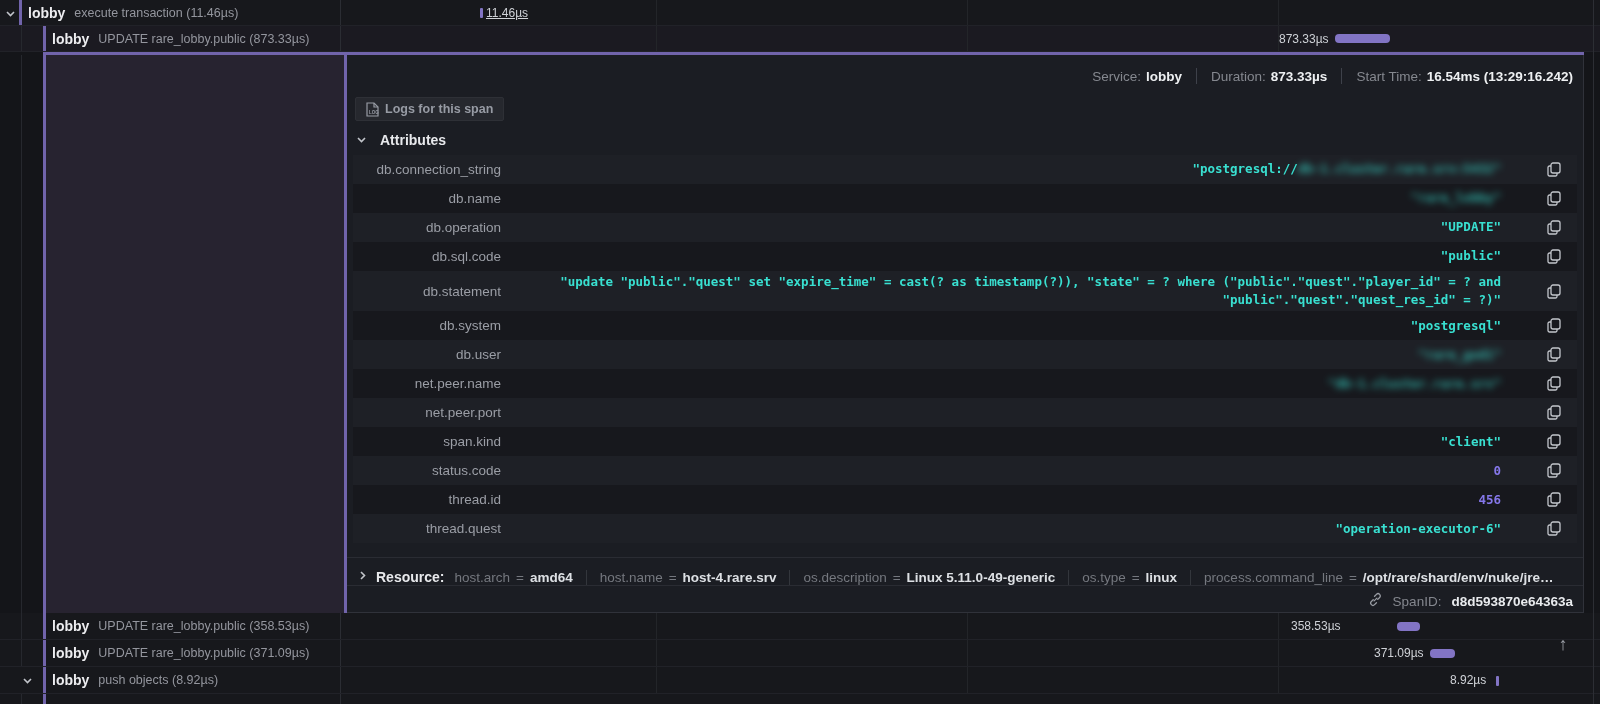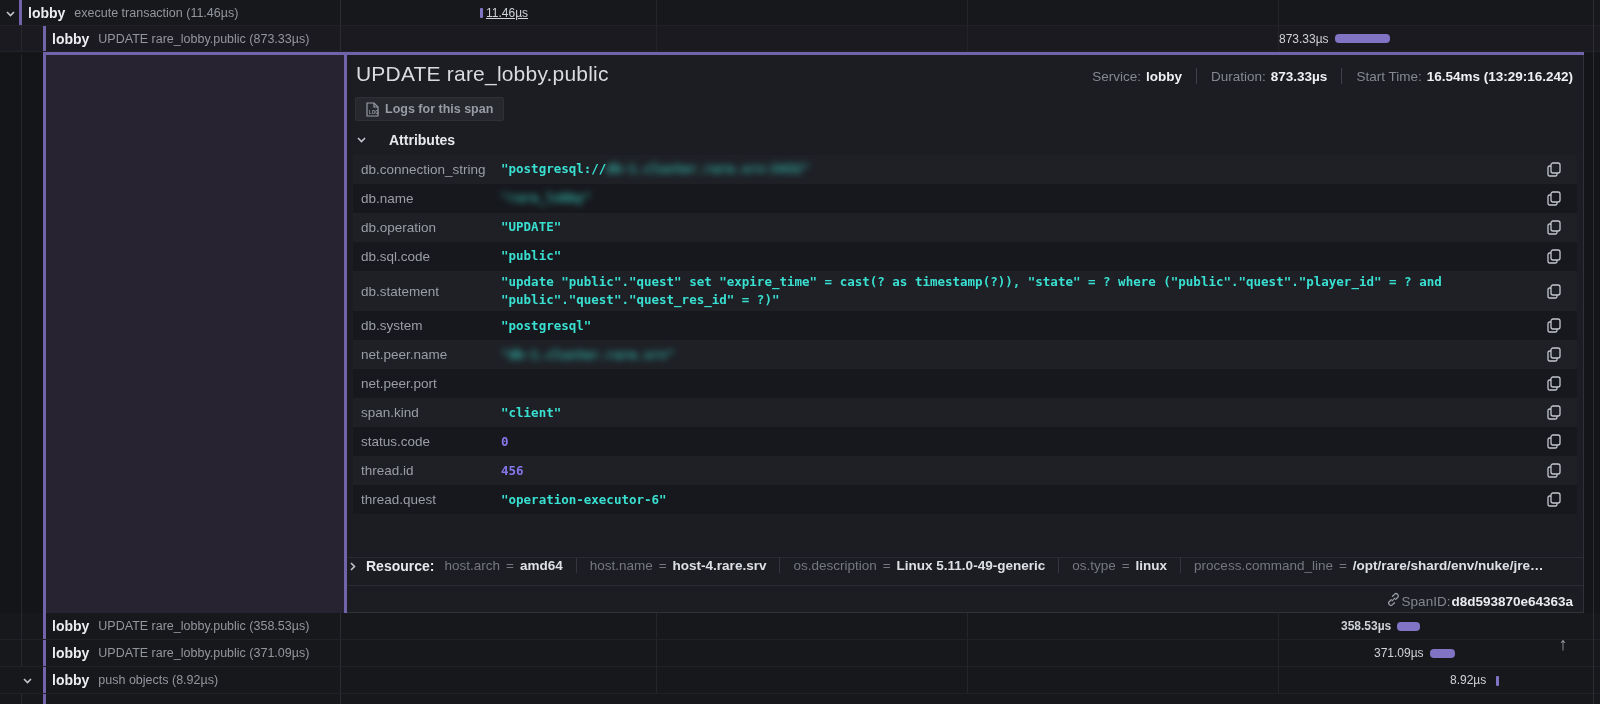--- a/index.html
+++ b/index.html
@@ -40,46 +40,46 @@
   #panel-meta { position:absolute; right:10px; top:13px; display:flex; align-items:center; font-size:13.5px; white-space:nowrap; }
   .meta-label { color:#85888f; margin-right:5px; }
   .meta-value { color:#eef0f2; font-weight:bold; }
   .meta-div { width:1px; height:16px; background:#3e414a; margin:0 14px; }
 
   #logs-btn { position:absolute; left:8px; top:42px; height:24px; display:flex; align-items:center;
               gap:6px; padding:0 10px; background:#26282e; border:1px solid #2e3036; border-radius:2px;
               color:#979ba4; font-size:12.5px; font-weight:bold; cursor:pointer; }
   #logs-btn svg { display:block; }
 
-  #attr-header { position:absolute; left:9px; top:77px; display:flex; align-items:center; gap:22px;
+  #attr-header { position:absolute; left:9px; top:77px; display:flex; align-items:center; gap:13px;
                  font-size:14px; font-weight:bold; color:#e8e9ec; }
 
   #attr-table { position:absolute; left:6px; top:100px; width:1224px; }
-  .attr-row { display:flex; align-items:center; min-height:29px; padding:2px 0; }
+  .attr-row { display:flex; align-items:center; min-height:29px; padding:2px 0;text-align:right; }
   .attr-row:nth-child(odd)  { background:#1e2026; }
   .attr-row:nth-child(even) { background:#17181d; }
   .attr-key { width:148px; flex:none; padding-left:8px; font-size:13.5px; color:#9b9ea6; }
   .attr-val { flex:1; font-family:"DejaVu Sans Mono", monospace; font-size:12.5px; font-weight:bold;
               color:#39e0d1; line-height:1.45; max-width:1000px; word-break:break-word; }
   .attr-val.num { color:#8577ea; }
   .redacted { filter:blur(3.5px); opacity:.75; }
   .copy-btn { margin-left:auto; margin-right:14px; background:none; border:none; cursor:pointer; padding:2px; }
   .copy-btn svg { display:block; }
 
   #resource-row { position:absolute; left:0; top:502px; width:1236px; height:29px;
                   border-top:1px solid #2a2c33; border-bottom:1px solid #2a2c33;
-                  display:flex; align-items:flex-start; white-space:nowrap; overflow:hidden; }
+                  display:flex; align-items:flex-end; padding-left:10px; white-space:nowrap; overflow:hidden; }
   #resource-row .res-title { font-size:14px; font-weight:bold; color:#e8e9ec; margin:0 10px 0 8px; }
   .res-item { display:flex; align-items:center; font-size:13.5px; }
   .res-key { color:#75787f; }
   .res-eq  { color:#75787f; margin:0 6px; }
   .res-val { color:#dde0e4; font-weight:bold; }
   .res-div { width:1px; height:15px; background:#33363c; margin:0 13px; flex:none; }
 
-  #spanid-row { position:absolute; right:10px; top:534px; height:24px; display:flex; align-items:center; gap:1px; }
+  #spanid-row { position:absolute; right:10px; top:534px; height:24px; display:flex; align-items:center; gap:10px; }
   #spanid-row .sid-label { font-size:13.5px; color:#84878e; }
   #spanid-row .sid-value { font-size:13.5px; font-weight:bold; color:#e9ebee; }
 
   
   .brow { top:auto; height:27px; }
   .brow .tl-label { line-height:27px; }
   .brow .tl-bar, .brow .tl-tick { top:9px; }
 
   #scrolltop { position:absolute; left:1549px; top:630px; width:28px; height:28px; background:none;
                border:none; color:#9fa3aa; font-size:18px; cursor:pointer; }
@@ -124,21 +124,20 @@
 
   <div id="left-gutter">
     <span class="guide" style="left:21px; top:0; bottom:0;"></span>
   </div>
   <div id="sel-tint"></div>
   <div id="sel-hline"></div>
   <div id="sel-vline"></div>
   <div id="panel-vline"></div>
 
   <div id="panel">
-    <div id="panel-title">UPDATE rare_lobby.public</div>
 
     <div id="panel-meta">
       <span class="meta-label">Service:</span>
       <span class="meta-value">lobby</span>
       <span class="meta-div"></span>
       <span class="meta-label">Duration:</span>
       <span class="meta-value">873.33µs</span>
       <span class="meta-div"></span>
       <span class="meta-label">Start Time:</span>
       <span class="meta-value">16.54ms (13:29:16.242)</span>
@@ -224,20 +223,30 @@
     <div class="attr-key">db.system</div>
     <div class="attr-val"><span>"postgresql"</span></div>
     <button class="copy-btn">
       <svg width="14" height="15" viewBox="0 0 14 15">
               <rect x="4" y="1" width="9" height="10" rx="2" fill="none" stroke="#c3c6cc" stroke-width="1.3"></rect>
               <path d="M10 11 v1.5 a1.5 1.5 0 0 1 -1.5 1.5 h-6 a1.5 1.5 0 0 1 -1.5 -1.5 v-7 a1.5 1.5 0 0 1 1.5 -1.5 H4" fill="none" stroke="#c3c6cc" stroke-width="1.3"></path>
             </svg>
     </button>
   </div>
 
+  <div class="attr-row">
+    <div class="attr-key">db.user</div>
+    <div class="attr-val"><span class="redacted">"rare_god1"</span></div>
+    <button class="copy-btn">
+      <svg width="14" height="15" viewBox="0 0 14 15">
+              <rect x="4" y="1" width="9" height="10" rx="2" fill="none" stroke="#c3c6cc" stroke-width="1.3"></rect>
+              <path d="M10 11 v1.5 a1.5 1.5 0 0 1 -1.5 1.5 h-6 a1.5 1.5 0 0 1 -1.5 -1.5 v-7 a1.5 1.5 0 0 1 1.5 -1.5 H4" fill="none" stroke="#c3c6cc" stroke-width="1.3"></path>
+            </svg>
+    </button>
+  </div>
 
   <div class="attr-row">
     <div class="attr-key">net.peer.name</div>
     <div class="attr-val"><span class="redacted">"db-1.cluster.rare.srv"</span></div>
     <button class="copy-btn">
       <svg width="14" height="15" viewBox="0 0 14 15">
               <rect x="4" y="1" width="9" height="10" rx="2" fill="none" stroke="#c3c6cc" stroke-width="1.3"></rect>
               <path d="M10 11 v1.5 a1.5 1.5 0 0 1 -1.5 1.5 h-6 a1.5 1.5 0 0 1 -1.5 -1.5 v-7 a1.5 1.5 0 0 1 1.5 -1.5 H4" fill="none" stroke="#c3c6cc" stroke-width="1.3"></path>
             </svg>
     </button>
@@ -352,21 +361,21 @@
   <div class="trace-row brow" style="top:613px;">
     <div class="namecol">
       <span class="guide" style="left:21px;"></span>
       <span class="accent" style="left:43px;"></span>
       <span class="svc" style="margin-left:52px;">lobby</span>
       <span class="op">UPDATE rare_lobby.public (358.53µs)</span>
     </div>
     <span class="gridline" style="left:656px;"></span>
     <span class="gridline" style="left:967px;"></span>
     <span class="gridline" style="left:1278px;"></span>
-    <span class="tl-label" style="left:1341px;font-weight:bold;">358.53µs</span>
+    <span class="tl-label" style="left:1291px;">358.53µs</span>
     <span class="tl-bar" style="left:1397px; width:23px;"></span>
   </div>
 
   <div class="trace-row brow" style="top:640px;">
     <div class="namecol">
       <span class="guide" style="left:21px;"></span>
       <span class="accent" style="left:43px;"></span>
       <span class="svc" style="margin-left:52px;">lobby</span>
       <span class="op">UPDATE rare_lobby.public (371.09µs)</span>
     </div>

